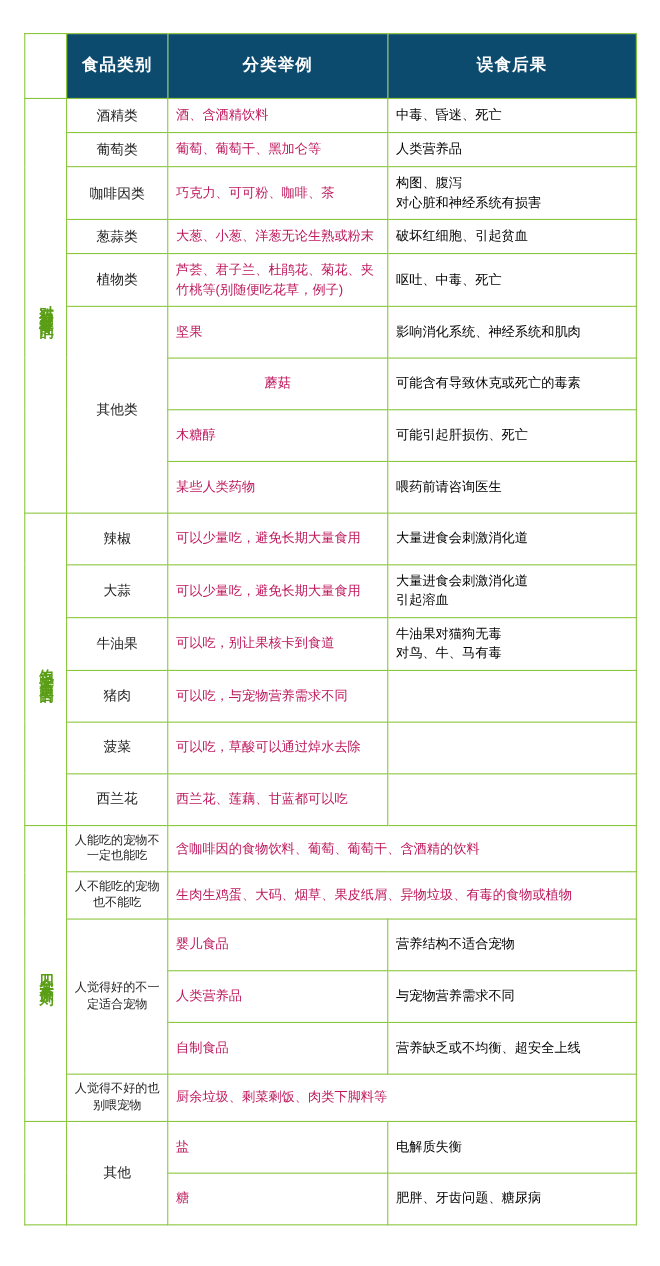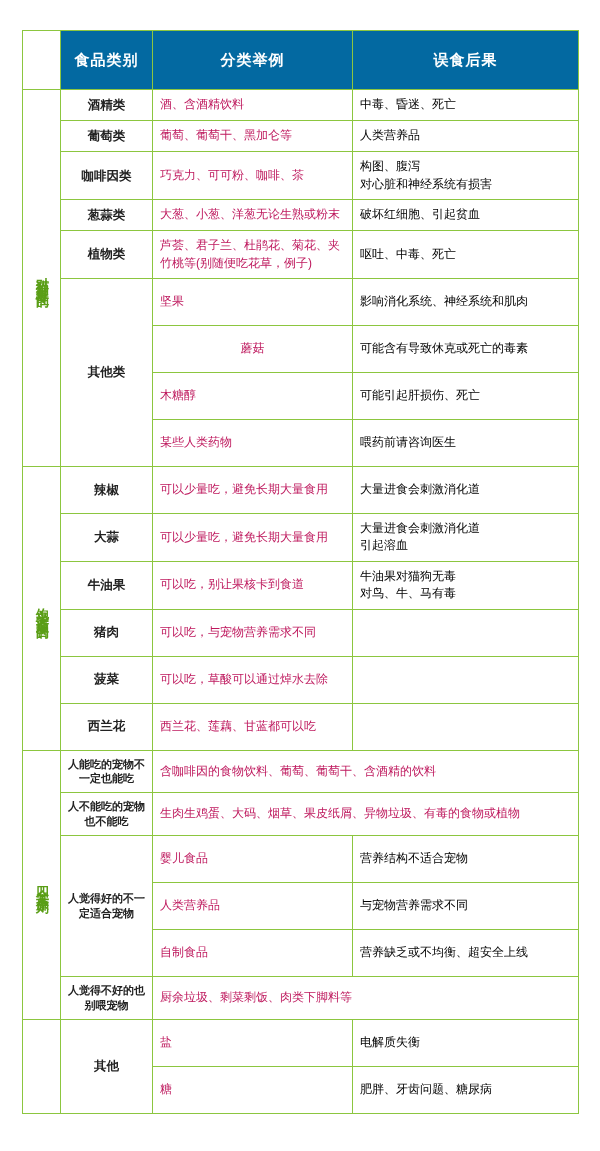--- a/index.html
+++ b/index.html
@@ -34,21 +34,21 @@
     line-height: 1.45;
     word-break: break-all;
   }
   
   col.c-group { width: 38px; }
   col.c-cat   { width: 92px; }
   col.c-ex    { width: 200px; }
   col.c-res   { width: 226px; }
 
   thead th {
-    background: #0369a1;
+    background: #0c4a6e;
     color: #ffffff;
     font-size: 15px;
     font-weight: bold;
     text-align: center;
     height: 46px;
     letter-spacing: 1px;
     border: 1px solid #8cc63f;
   }
   thead th.blank-head {
     background: #ffffff;
@@ -71,21 +71,20 @@
     writing-mode: vertical-rl;
     text-orientation: upright;
     margin: 0 auto;
     white-space: nowrap;
     letter-spacing: 3px;
   }
   td.cat-cell {
     text-align: center;
     font-size: 12.5px;
     color: #222;
-    font-weight: bold;
   }
   td.cat-cell.small {
     font-size: 11px;
     line-height: 1.35;
   }
   td.ex-cell {
     text-align: left;
     font-size: 12px;
     color: #be185d;
   }

